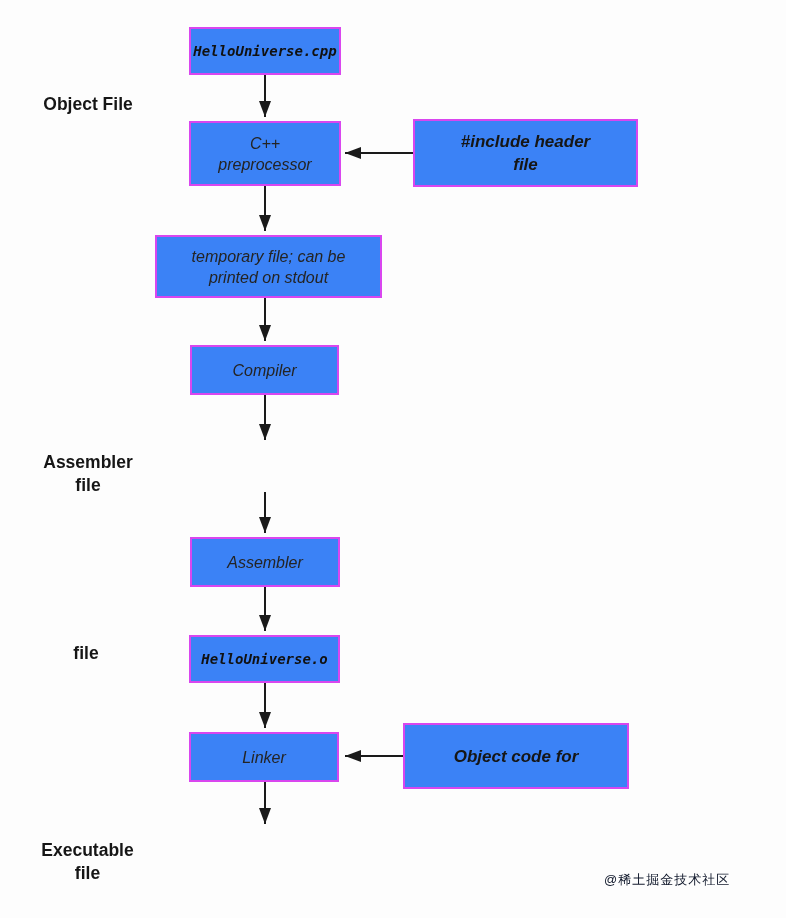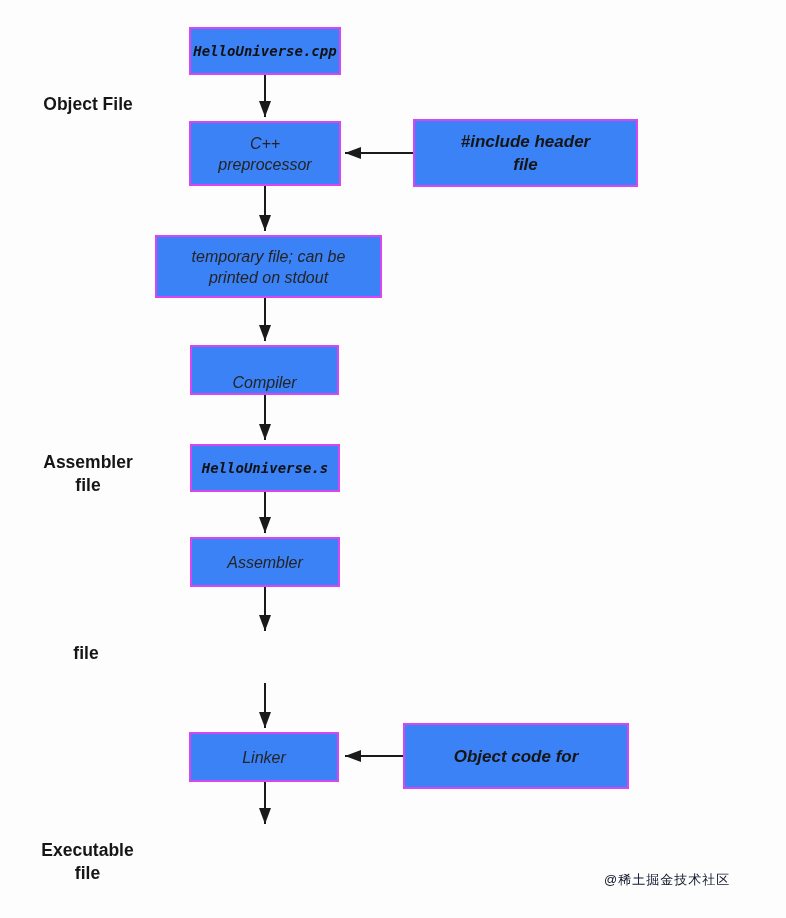--- a/index.html
+++ b/index.html
@@ -125,32 +125,32 @@
   <div class="node bold" style="left:413px; top:119px; width:225px; height:68px;">
     <div class="line">#include header</div>
     <div class="line">file</div>
   </div>
 
   <div class="node" style="left:155px; top:235px; width:227px; height:63px;">
     <div class="line">temporary file; can be</div>
     <div class="line">printed on stdout</div>
   </div>
 
-  <div class="node" style="left:190px; top:345px; width:149px; height:50px;justify-content:flex-end;">
+  <div class="node" style="left:190px; top:345px; width:149px; height:50px;">
     <div class="line">Compiler</div>
   </div>
 
-  <div class="node mono" style="left:190px; top:444px; width:150px; height:48px;">
-    <div class="line">HelloUniverse.s</div>
-  </div>
 
   <div class="node" style="left:190px; top:537px; width:150px; height:50px;">
     <div class="line">Assembler</div>
   </div>
 
+  <div class="node mono" style="left:189px; top:635px; width:151px; height:48px;">
+    <div class="line">HelloUniverse.o</div>
+  </div>
 
   <div class="node" style="left:189px; top:732px; width:150px; height:50px;">
     <div class="line">Linker</div>
   </div>
 
   <div class="node bold" style="left:403px; top:723px; width:226px; height:66px;">
     <div class="line">Object code for</div>
   </div>
 
 

